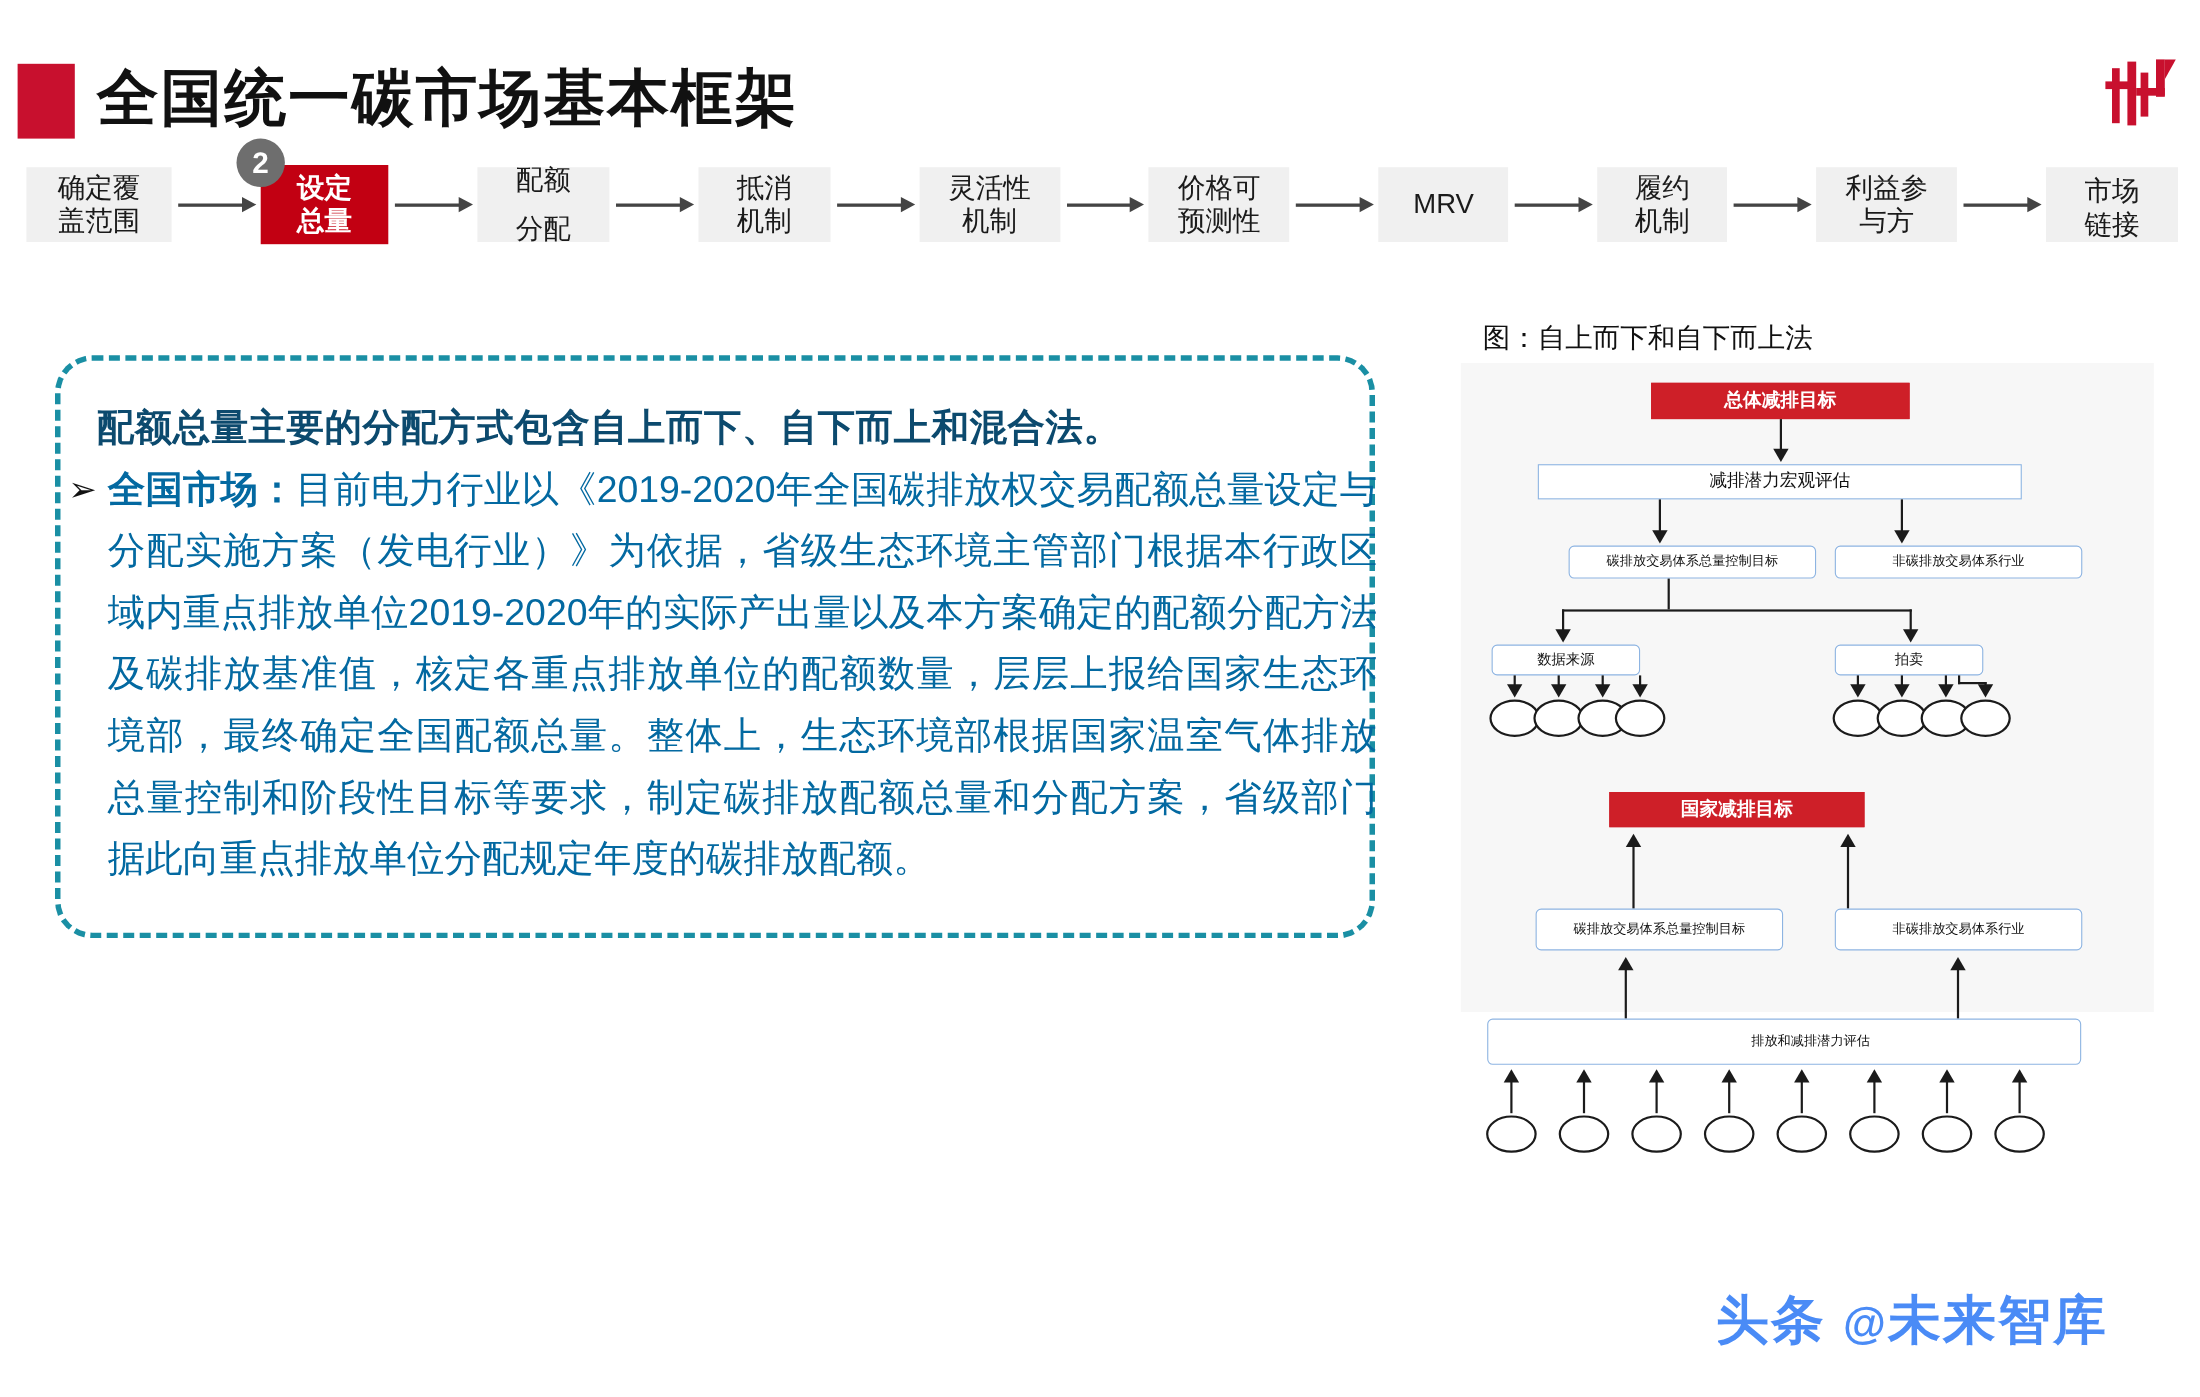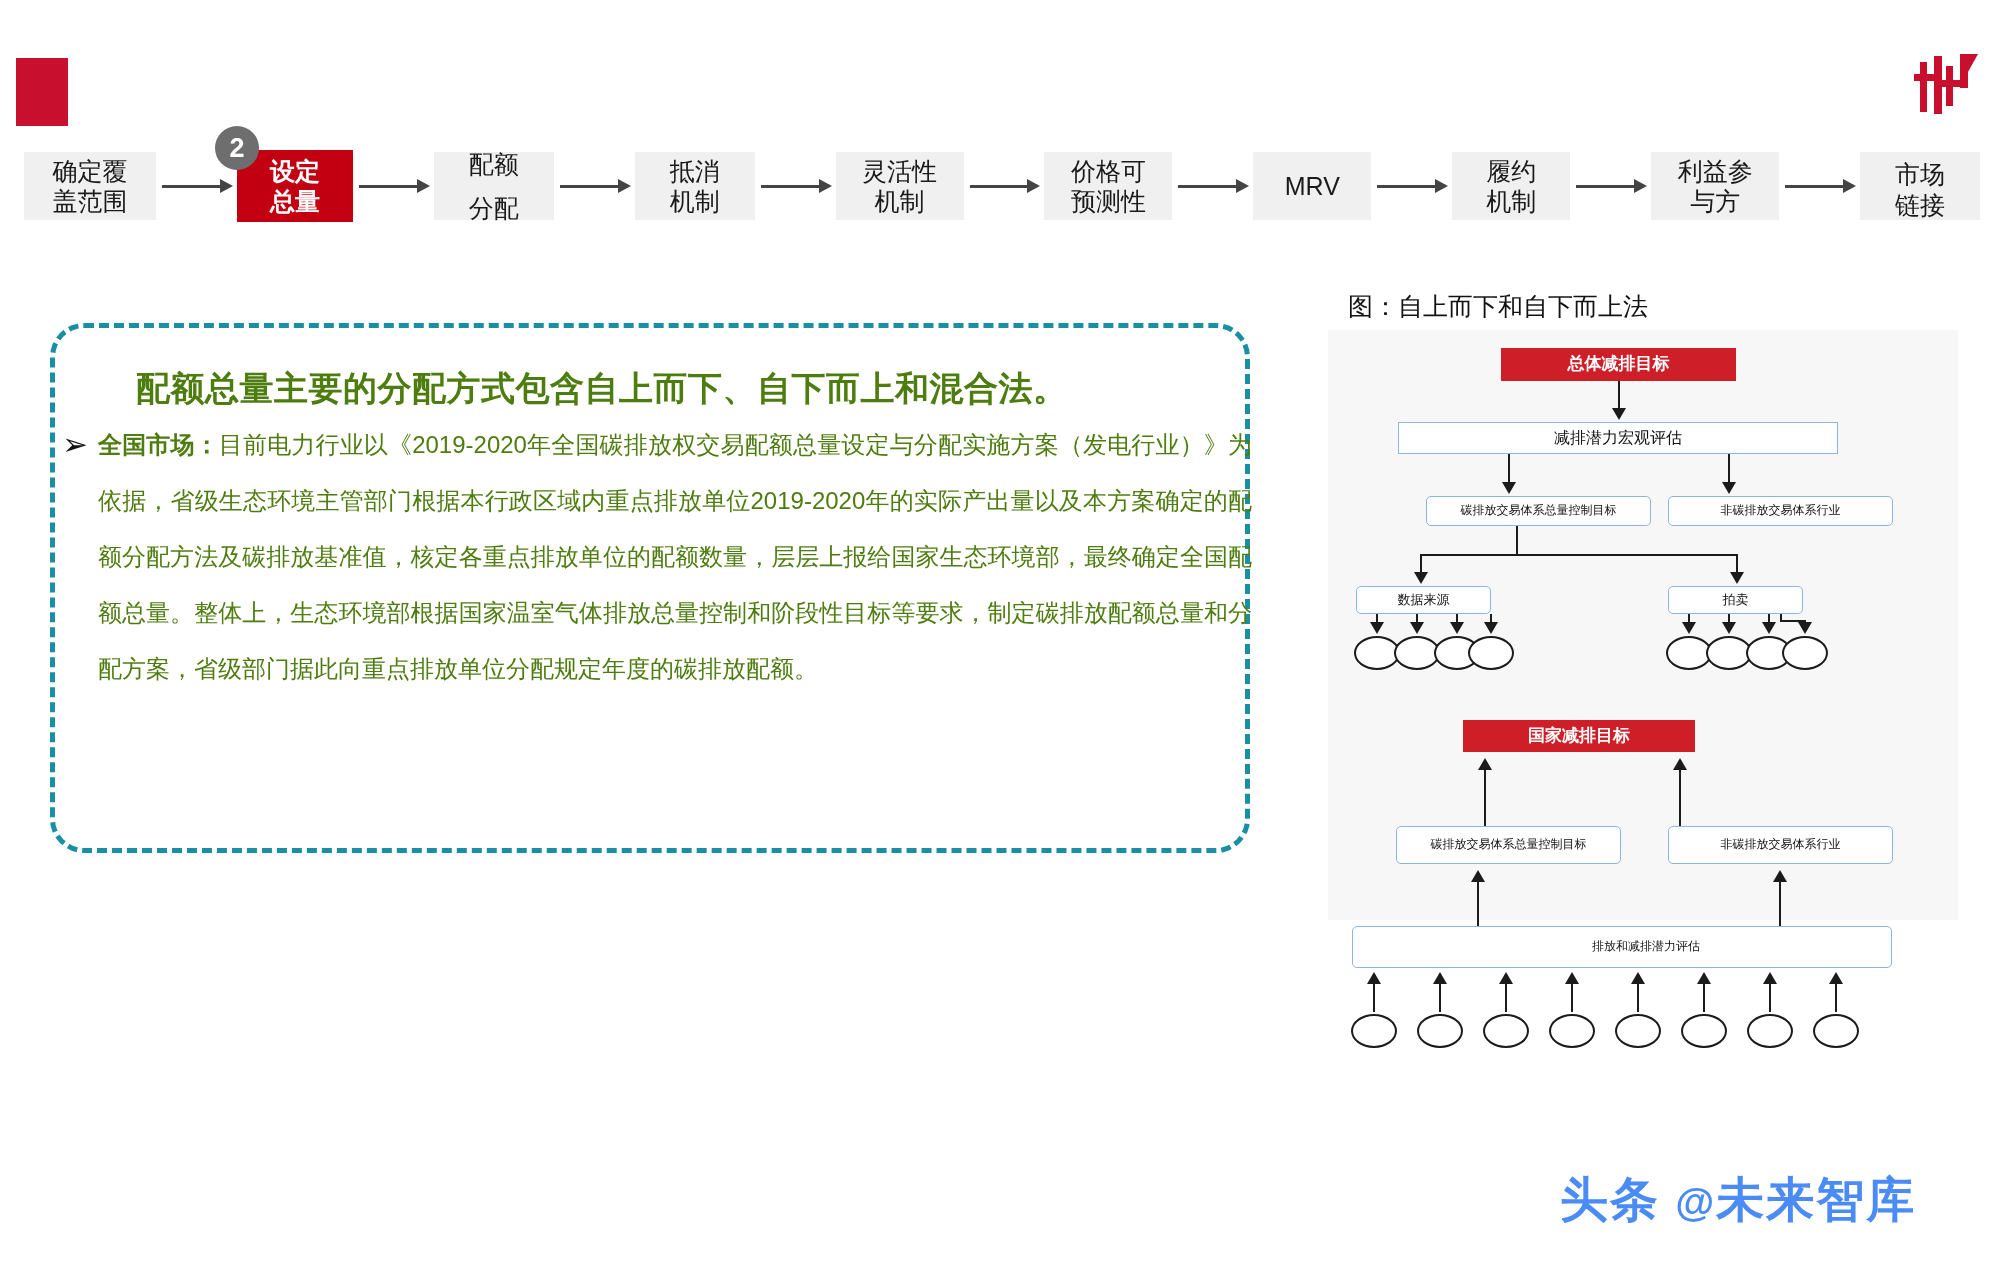--- a/index.html
+++ b/index.html
@@ -53,26 +53,26 @@
     border-top: 7.5px solid transparent; border-bottom: 7.5px solid transparent;
   }
 
   
   .card {
     position: absolute; left: 50px; top: 323px; width: 1200px; height: 530px;
     border: 5px dashed #1a8fa4; border-radius: 34px; background: #fff;
   }
   .card-heading {
     position: absolute; left: 88px; top: 366px; width: 1150px;
-    font-size: 34px; font-weight: 700; color: #4d7c0f; letter-spacing: 0.5px; margin-left: 48px;
+    font-size: 34px; font-weight: 700; color: #0c4a6e; letter-spacing: 0.5px;
   }
   .bullet-row { position: absolute; left: 62px; top: 417px; width: 1190px; display: flex; }
   .bullet-mark { font-size: 31px; color: #111; flex: 0 0 auto; line-height: 56px; padding-right: 10px; }
   .bullet-body {
-    flex: 1 1 auto; font-size: 24px; line-height: 56px; color: #4d7c0f;
+    flex: 1 1 auto; font-size: 34px; line-height: 56px; color: #0369a1;
     text-align: justify; text-justify: inter-character;
   }
   .bullet-body .lead { font-weight: 700; }
 
   
   .fig-cap {
     position: absolute; left: 1348px; top: 290px;
     font-size: 25px; color: #111; white-space: nowrap;
   }
   .fig-panel {
@@ -106,20 +106,21 @@
     white-space: nowrap; opacity: 0.92; letter-spacing: 2px;
   }
   .wm .c { font-size: 40px; }
 </style>
 </head>
 <body>
 
 <div id="slide">
 
   <div class="hdr-bar"></div>
+  <div class="hdr-title">全国统一碳市场基本框架</div>
 
   <div class="logo">
     <svg class="logo-mark" viewBox="0 0 74 66">
       <rect x="2" y="22" width="26" height="7" fill="#c8102e"></rect>
       <rect x="8" y="10" width="7" height="50" fill="#c8102e"></rect>
       <rect x="22" y="4" width="8" height="58" fill="#c8102e"></rect>
       <rect x="34" y="14" width="7" height="40" fill="#c8102e"></rect>
       <rect x="30" y="28" width="26" height="7" fill="#c8102e"></rect>
       <rect x="48" y="2" width="8" height="34" fill="#c8102e"></rect>
       <polygon points="56,2 66,2 56,20" fill="#c8102e"></polygon>

